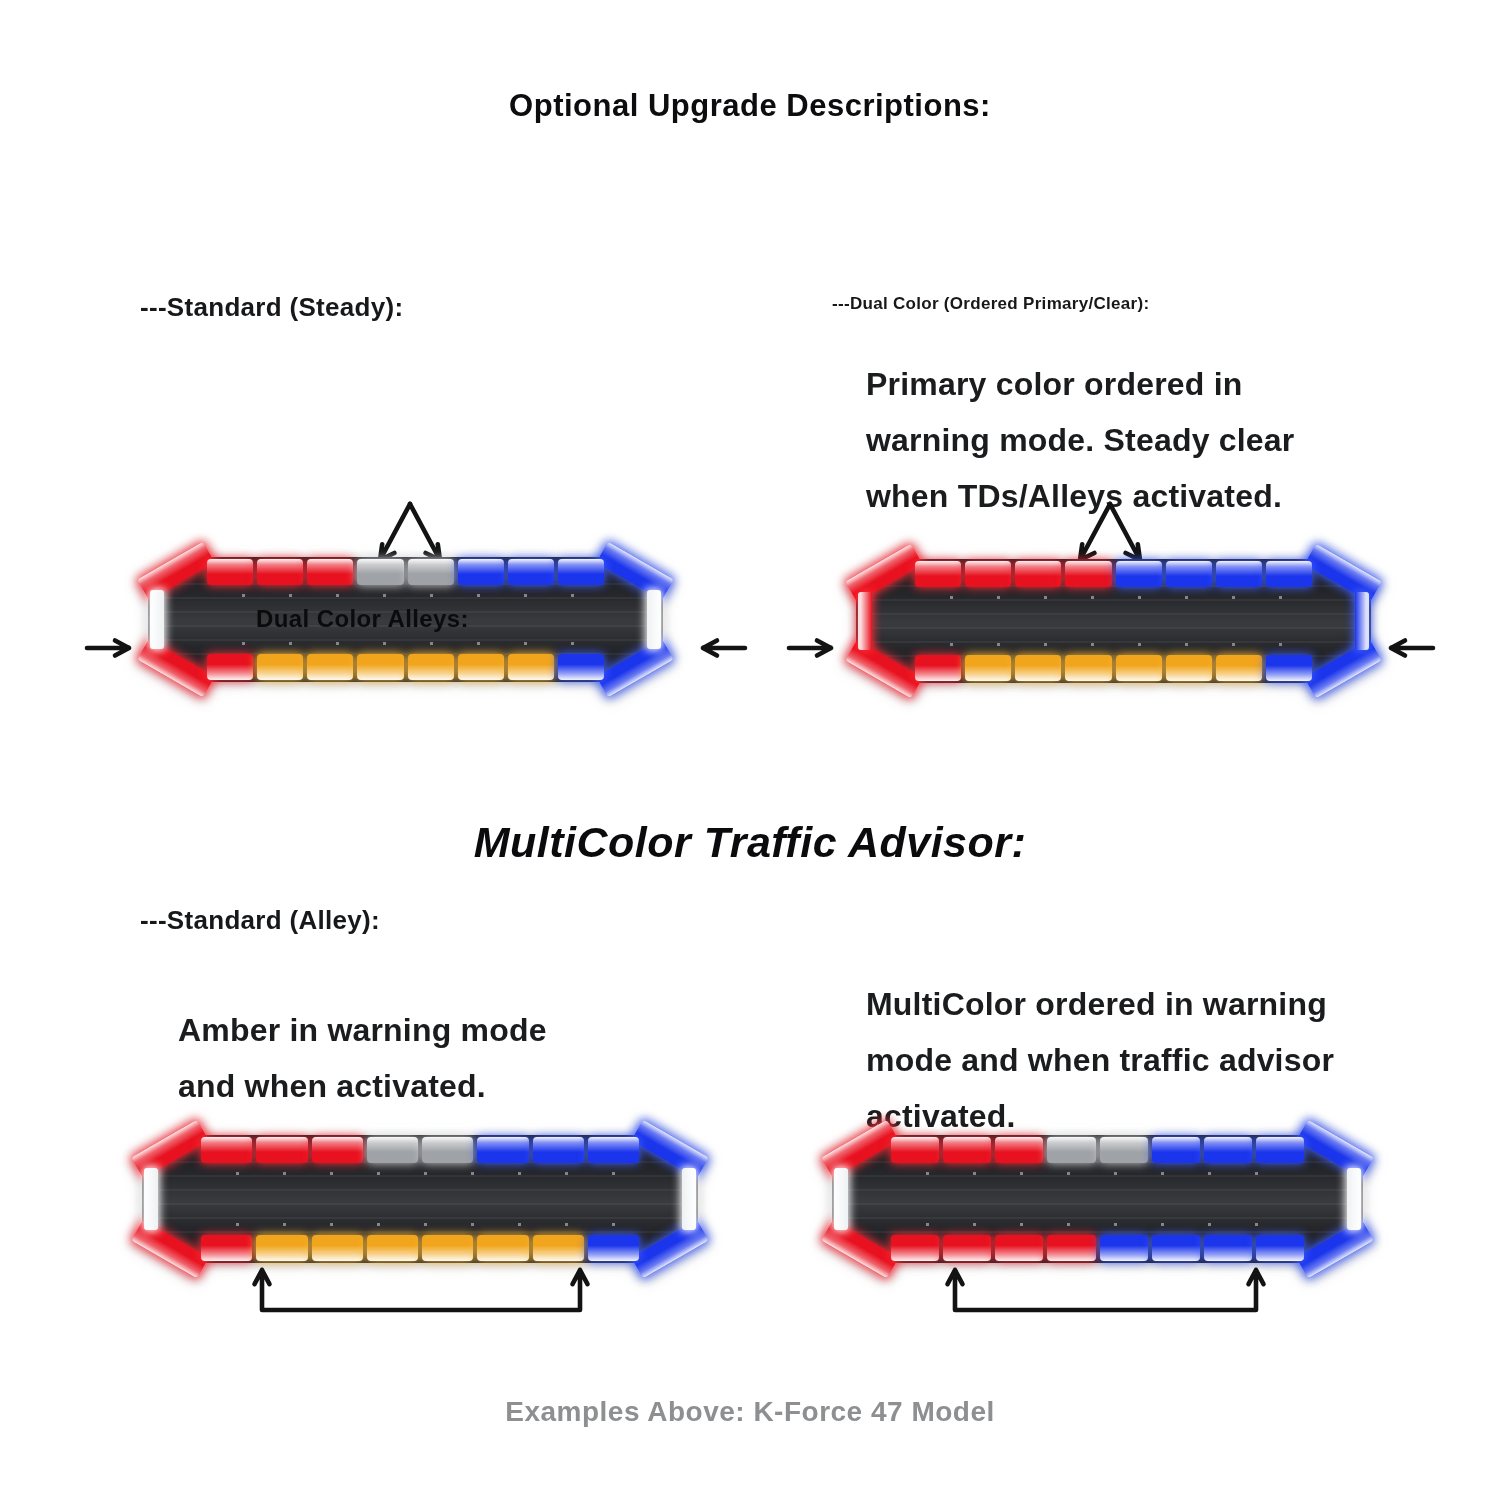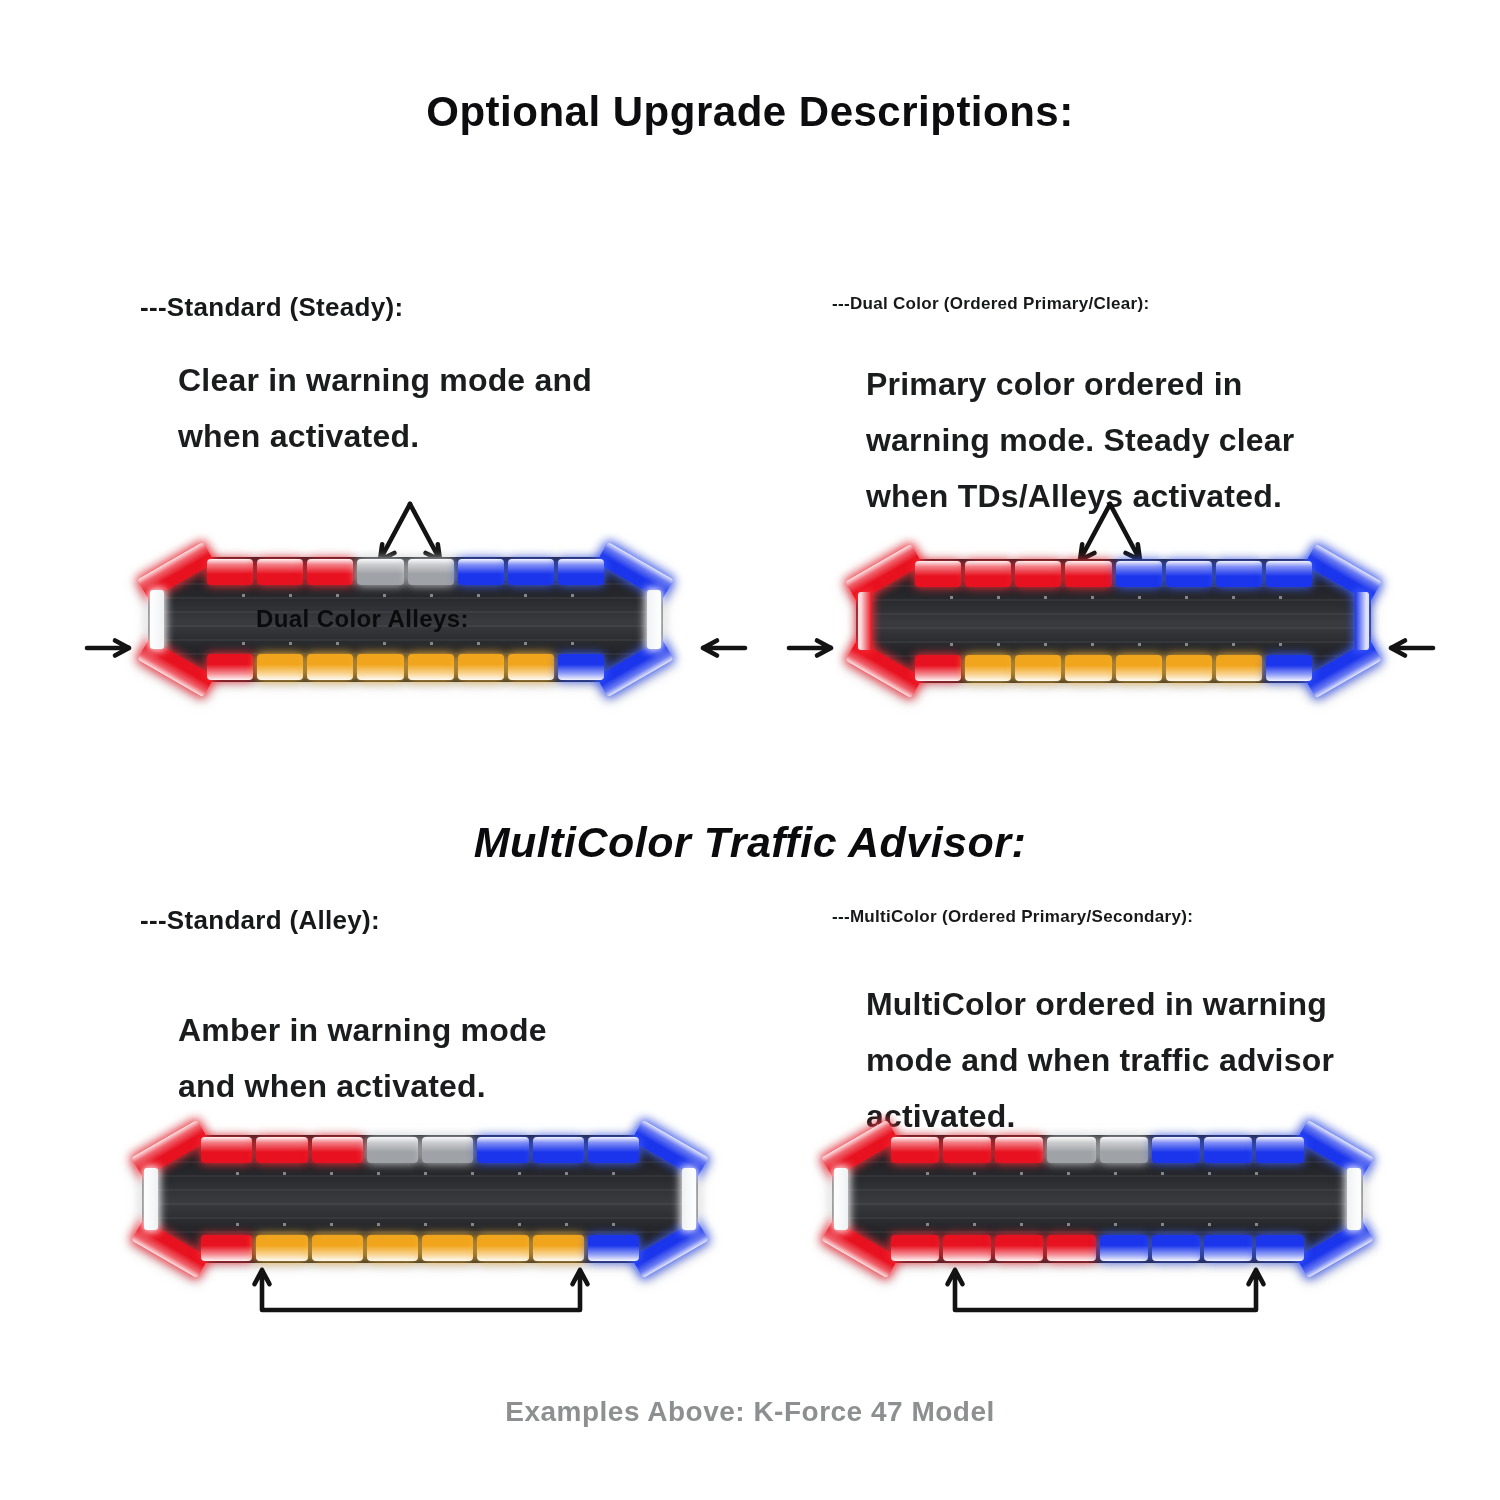--- a/index.html
+++ b/index.html
@@ -3,21 +3,21 @@
 <meta charset="utf-8">
 <style>
   html,body{margin:0;padding:0;background:#fff;}
   #canvas{
     position:relative;width:1500px;height:1500px;background:#ffffff;overflow:hidden;
     font-family:"Liberation Sans","DejaVu Sans",sans-serif;color:#111;
   }
   .abs{position:absolute;}
   .page-title{
     left:0;right:0;top:88px;text-align:center;
-    font-size:42px;font-weight:700;letter-spacing:.5px;color:#0d0d0f;
+    font-size:31px;font-weight:700;letter-spacing:.5px;color:#0d0d0f;
   }
   .section-heading{
     left:0;right:0;text-align:center;
     font-size:43px;font-weight:700;font-style:italic;letter-spacing:.5px;color:#0b0b0d;
   }
   .col-label{
     font-size:26px;font-weight:700;color:#17181a;letter-spacing:.3px;white-space:nowrap;
   }
   .col-label.small{font-size:17px;}
   .col-desc{
@@ -84,22 +84,20 @@
 </style>
 </head>
 <body>
 
 <div id="canvas">
 
   <div class="abs page-title">Optional Upgrade Descriptions:</div>
 
 
   <div class="abs col-label" style="left:140px;top:292px;">---Standard (Steady):</div>
-  <div class="abs col-desc" style="left:178px;top:352px;width:520px;">Clear in warning mode and
-when activated.</div>
 
   <div class="abs col-label small" style="left:832px;top:294px;">---Dual Color (Ordered Primary/Clear):</div>
   <div class="abs col-desc" style="left:866px;top:356px;width:580px;">Primary color ordered in
 warning mode. Steady clear
 when TDs/Alleys activated.</div>
 
   <div class="anno" style="left:372px;top:498px;">
     <svg width="76" height="70" viewBox="0 0 76 70">
       <path d="M38,6 L8,62 M8,62 L22.4,55 M8,62 L10.2,46.2"></path>
       <path d="M38,6 L68,62 M68,62 L53.6,55 M68,62 L65.8,46.2"></path>
@@ -198,21 +196,20 @@
     <div class="dots dots-bottom"></div>
     <div class="bar-label"></div>
   </div>
 
   <div class="abs section-heading" style="top:818px;">MultiColor Traffic Advisor:</div>
 
   <div class="abs col-label" style="left:140px;top:905px;">---Standard (Alley):</div>
   <div class="abs col-desc" style="left:178px;top:1002px;width:520px;">Amber in warning mode
 and when activated.</div>
 
-  <div class="abs col-label small" style="left:832px;top:907px;">---MultiColor (Ordered Primary/Secondary):</div>
   <div class="abs col-desc" style="left:866px;top:976px;width:600px;">MultiColor ordered in warning
 mode and when traffic advisor
 activated.</div>
 
   <div class="lightbar" style="left:142px;top:1135px;width:556px;height:128px;">
     <div class="bar-body"></div>
     <div class="corner corner-tl" style="--c: #e8111f; --g: rgba(255,45,55,0.9);"></div>
     <div class="corner corner-tr" style="--c: #1b35ec; --g: rgba(64,96,255,0.9);"></div>
     <div class="corner corner-bl" style="--c: #e8111f; --g: rgba(255,45,55,0.9);"></div>
     <div class="corner corner-br" style="--c: #1b35ec; --g: rgba(64,96,255,0.9);"></div>

